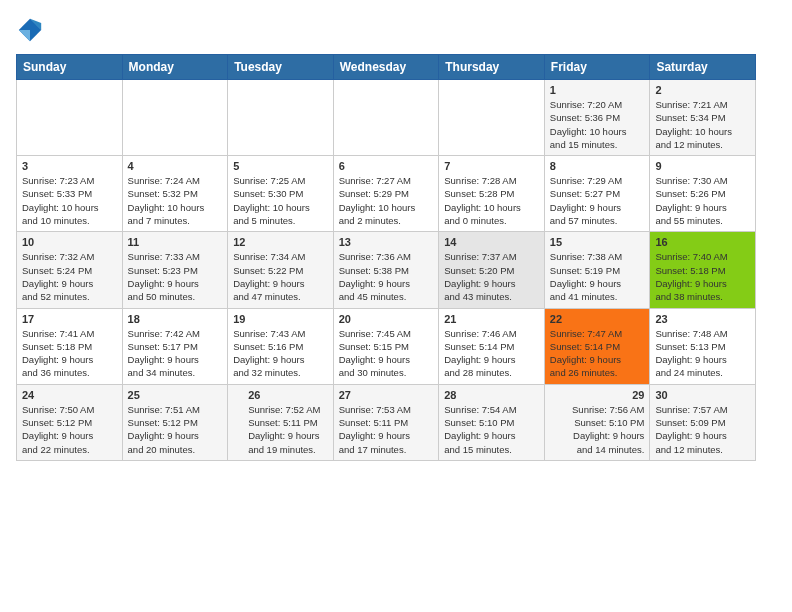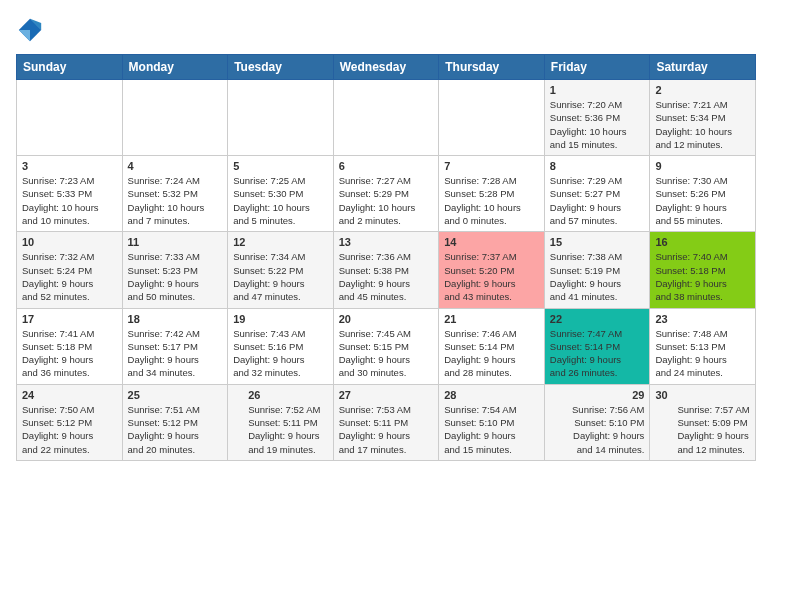--- a/index.html
+++ b/index.html
@@ -223,21 +223,21 @@
 Daylight: 9 hours
 and 47 minutes.</div>
           </td>
           <td style="background: rgb(245, 245, 245);">
             <span class="day-num">13</span>
             <div class="day-info" style="white-space: pre-line;">Sunrise: 7:36 AM
 Sunset: 5:38 PM
 Daylight: 9 hours
 and 45 minutes.</div>
           </td>
-          <td style="background: #fca5a5;">
+          <td style="background: #e5e5e5;">
             <span class="day-num">14</span>
             <div class="day-info" style="white-space: pre-line;">Sunrise: 7:37 AM
 Sunset: 5:20 PM
 Daylight: 9 hours
 and 43 minutes.</div>
           </td>
           <td style="background: rgb(245, 245, 245);">
             <span class="day-num">15</span>
             <div class="day-info" style="white-space: pre-line;">Sunrise: 7:38 AM
 Sunset: 5:19 PM
@@ -281,21 +281,21 @@
 Daylight: 9 hours
 and 30 minutes.</div>
           </td>
           <td style="background: rgb(255, 255, 255);">
             <span class="day-num">21</span>
             <div class="day-info" style="white-space: pre-line;">Sunrise: 7:46 AM
 Sunset: 5:14 PM
 Daylight: 9 hours
 and 28 minutes.</div>
           </td>
-          <td style="background: #14b8a6;">
+          <td style="background: #f97316;">
             <span class="day-num">22</span>
             <div class="day-info" style="white-space: pre-line;">Sunrise: 7:47 AM
 Sunset: 5:14 PM
 Daylight: 9 hours
 and 26 minutes.</div>
           </td>
           <td style="background: rgb(255, 255, 255);">
             <span class="day-num">23</span>
             <div class="day-info" style="white-space: pre-line;">Sunrise: 7:48 AM
 Sunset: 5:13 PM
@@ -341,21 +341,21 @@
           </td>
           <td style="background: rgb(245, 245, 245); text-align: right;">
             <span class="day-num">29</span>
             <div class="day-info" style="white-space: pre-line;">Sunrise: 7:56 AM
 Sunset: 5:10 PM
 Daylight: 9 hours
 and 14 minutes.</div>
           </td>
           <td style="background: rgb(245, 245, 245);">
             <span class="day-num">30</span>
-            <div class="day-info" style="white-space: pre-line; margin-left: 22px;">Sunrise: 7:57 AM
+            <div class="day-info" style="white-space: pre-line;">Sunrise: 7:57 AM
 Sunset: 5:09 PM
 Daylight: 9 hours
 and 12 minutes.</div>
           </td>
         </tr>
       </tbody>
   </table>
 </div>
 
 </body></html>

